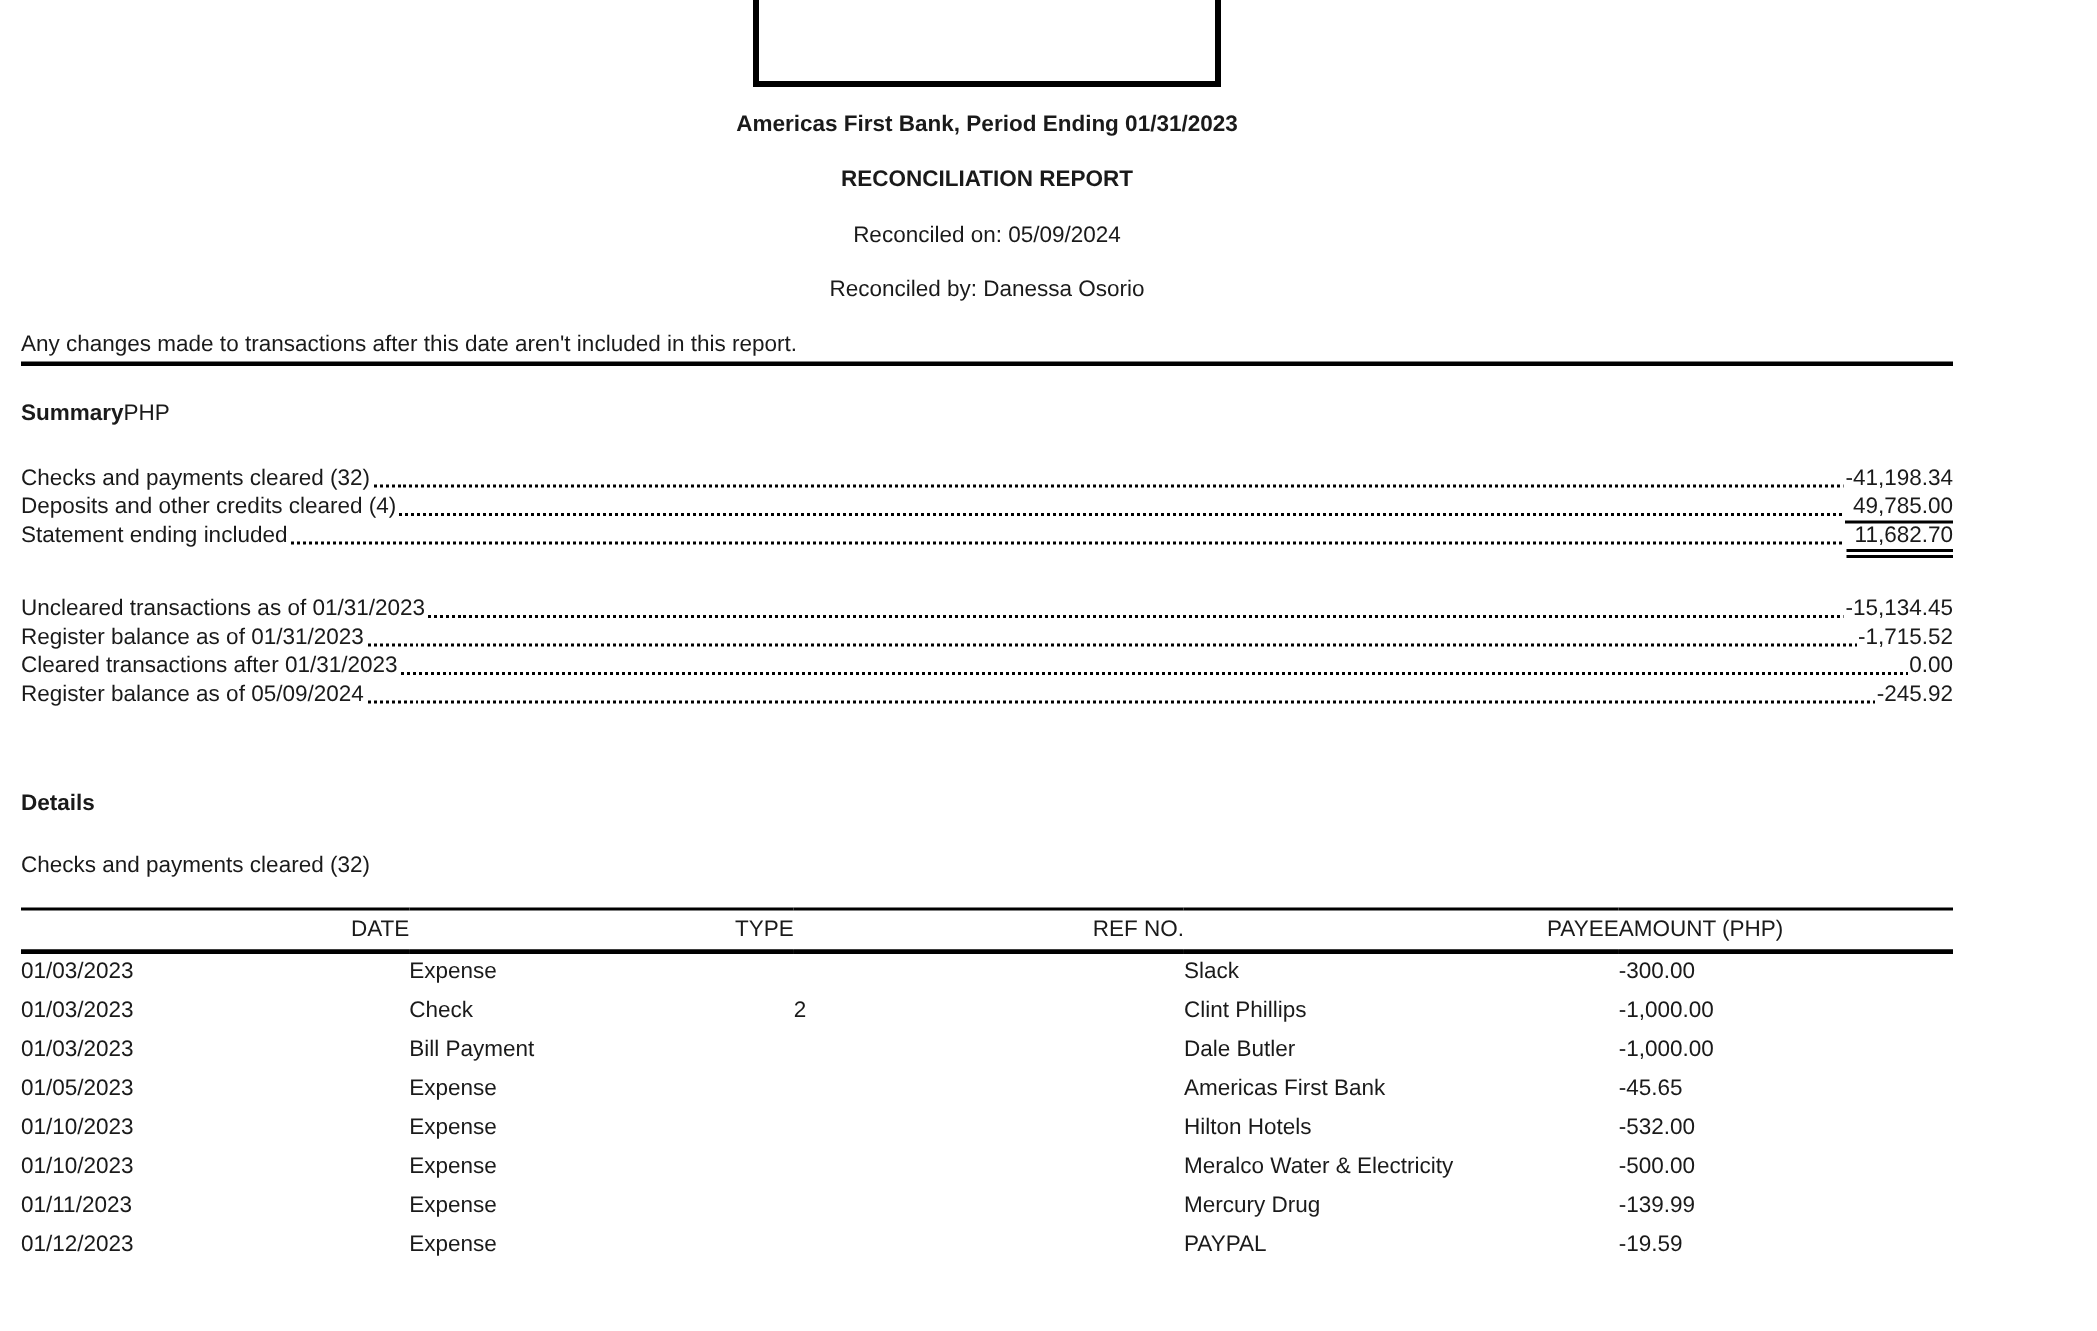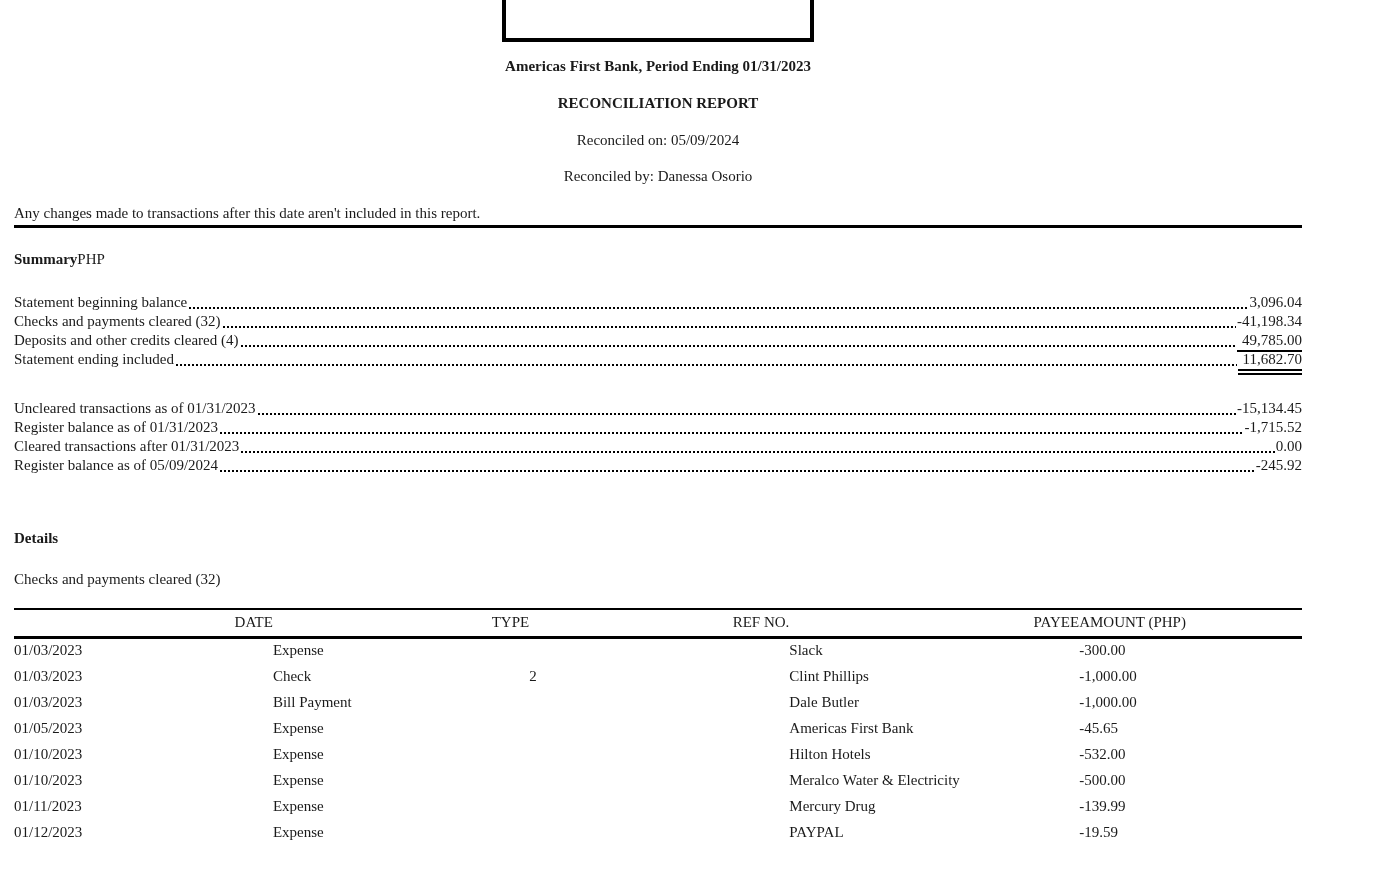--- a/index.html
+++ b/index.html
@@ -8,22 +8,21 @@
     padding: 0;
     background: #ffffff;
     font-family: "Liberation Sans", sans-serif;
     font-size: 15px;
     color: #1a1a1a;
   }
   .page {
     width: 1312px;
     height: 887px;
     overflow: hidden;
-    padding: 0 10px 0 14px;
-    font-family: Liberation Serif, serif;
+    padding: 16px 10px 0 14px;
   }
   
   .logo-box {
     width: 312px;
     height: 64px;
     border: 4px solid #000;
     margin: -22px auto 0 auto;
     background: #fff;
   }
   .center-line {
@@ -130,25 +129,20 @@
 
   <div class="notice">Any changes made to transactions after this date aren't included in this report.</div>
 
   <div class="summary-heading-row">
     <span class="bold">Summary</span>
     <span>PHP</span>
   </div>
 
   <div class="sum-group">
     <div class="sum-row">
-      <span class="sum-label">Statement beginning balance</span>
-      <span class="sum-leader"></span>
-      <span class="sum-value">3,096.04</span>
-    </div>
-    <div class="sum-row">
       <span class="sum-label">Checks and payments cleared (32)</span>
       <span class="sum-leader"></span>
       <span class="sum-value">-41,198.34</span>
     </div>
     <div class="sum-row">
       <span class="sum-label">Deposits and other credits cleared (4)</span>
       <span class="sum-leader"></span>
       <span class="sum-value u-single">49,785.00</span>
     </div>
     <div class="sum-row">

